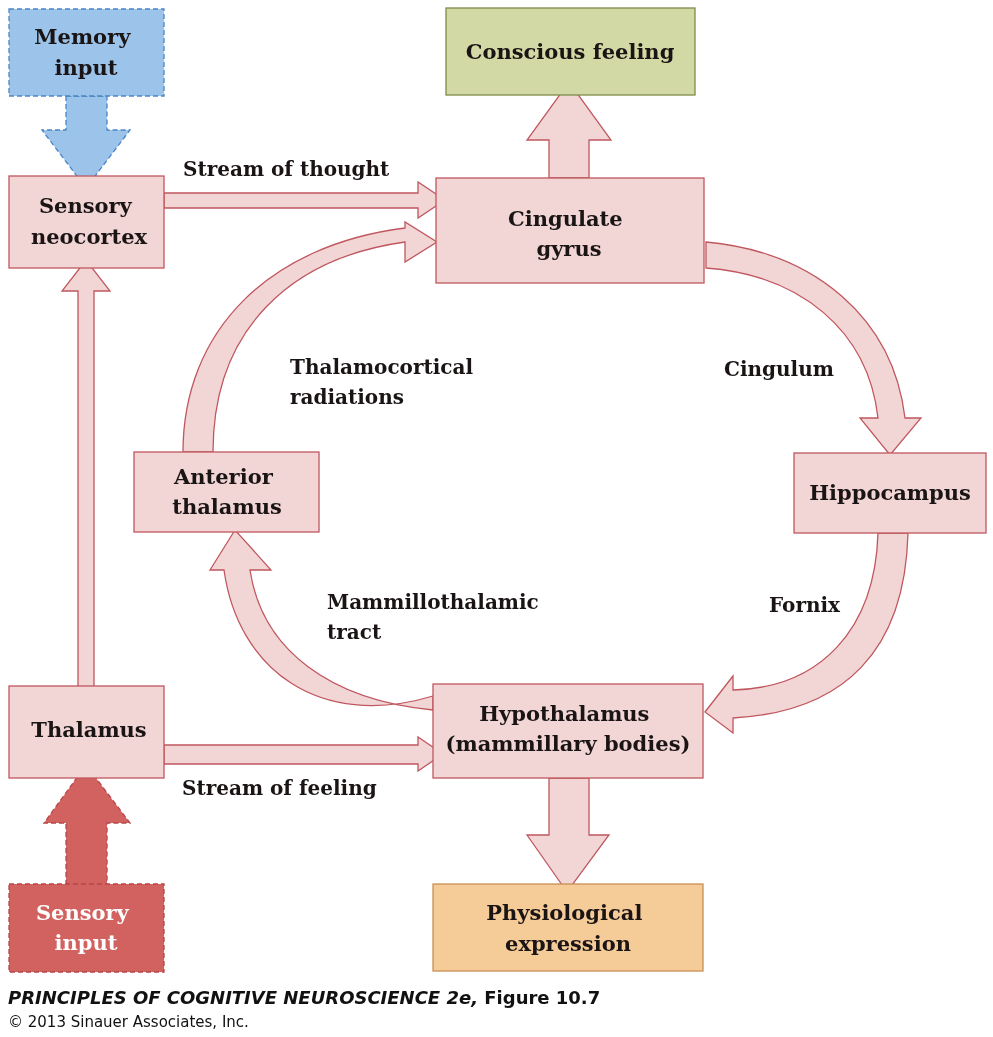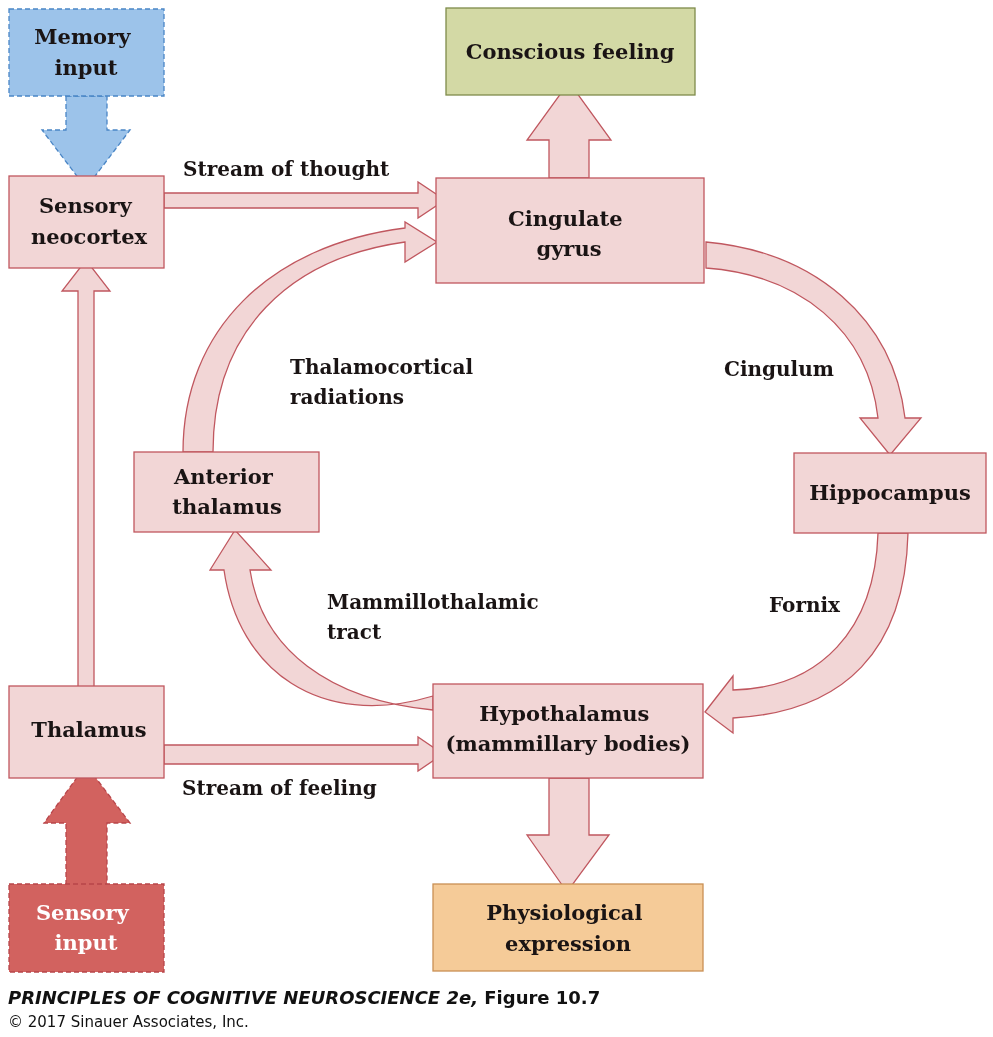--- a/index.html
+++ b/index.html
@@ -112,13 +112,13 @@
   <text class="label-text">
     <tspan x="327" y="609">Mammillothalamic</tspan>
     <tspan x="327" y="639">tract</tspan>
   </text>
 </svg>
 
 <div class="caption caption-title">
   <span>PRINCIPLES OF COGNITIVE NEUROSCIENCE 2e,</span>
   <span class="fig">Figure 10.7</span>
 </div>
-<div class="caption caption-copy">© 2017 Sinauer Associates, Inc.</div>
+<div class="caption caption-copy">© 2013 Sinauer Associates, Inc.</div>
 
 </body></html>

